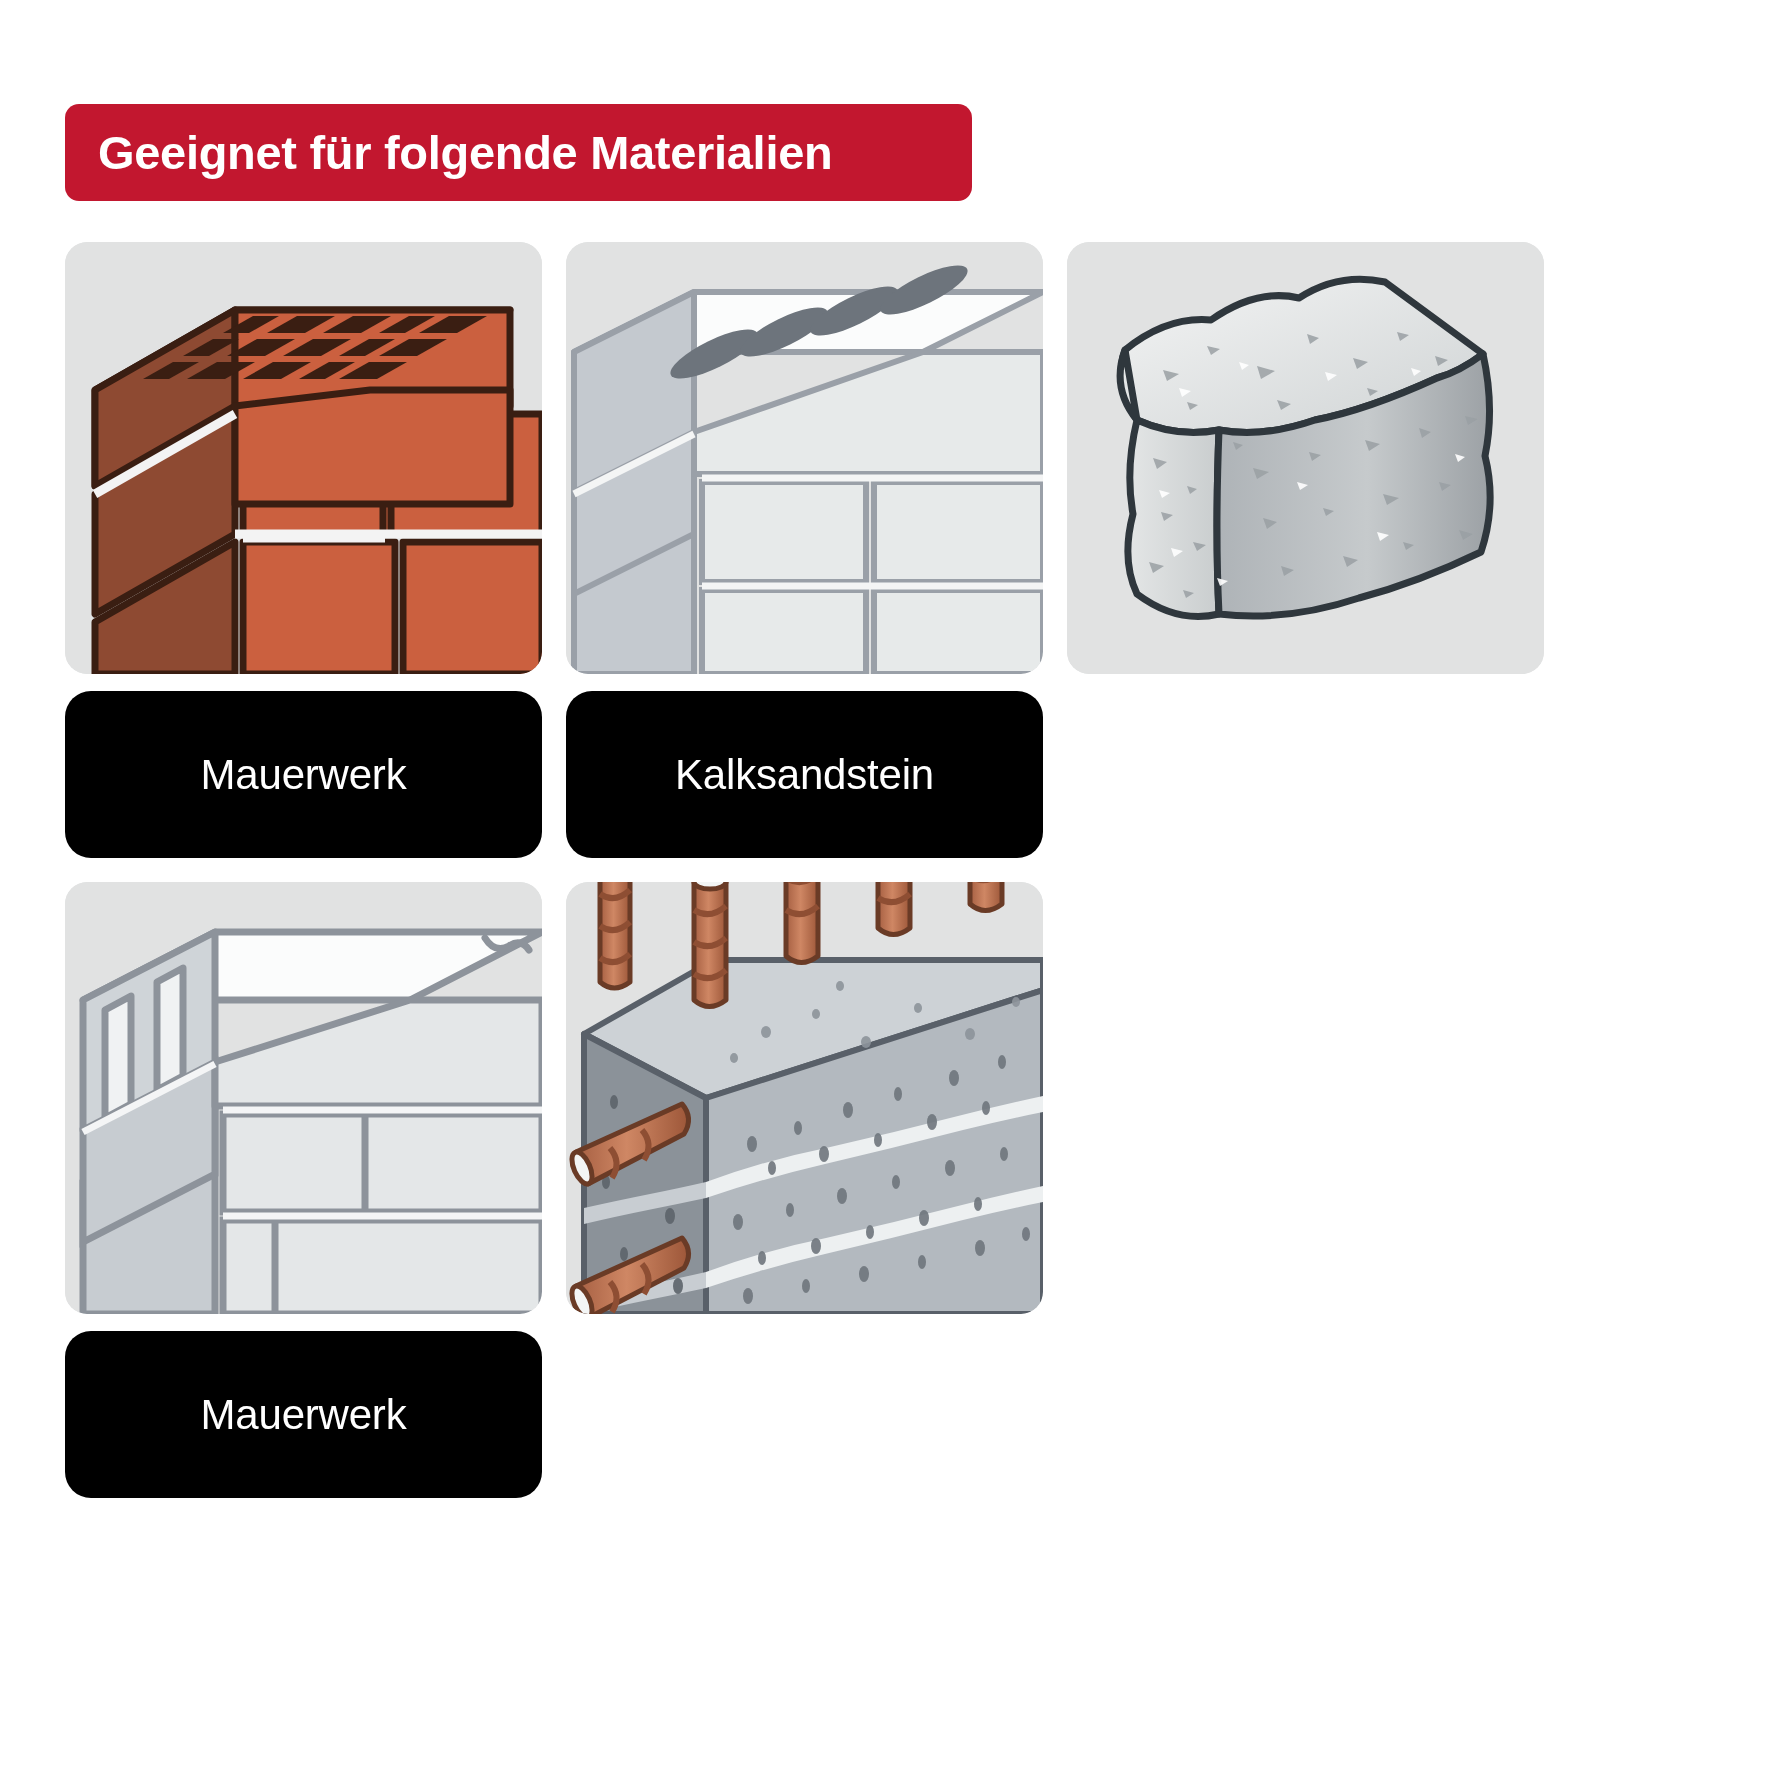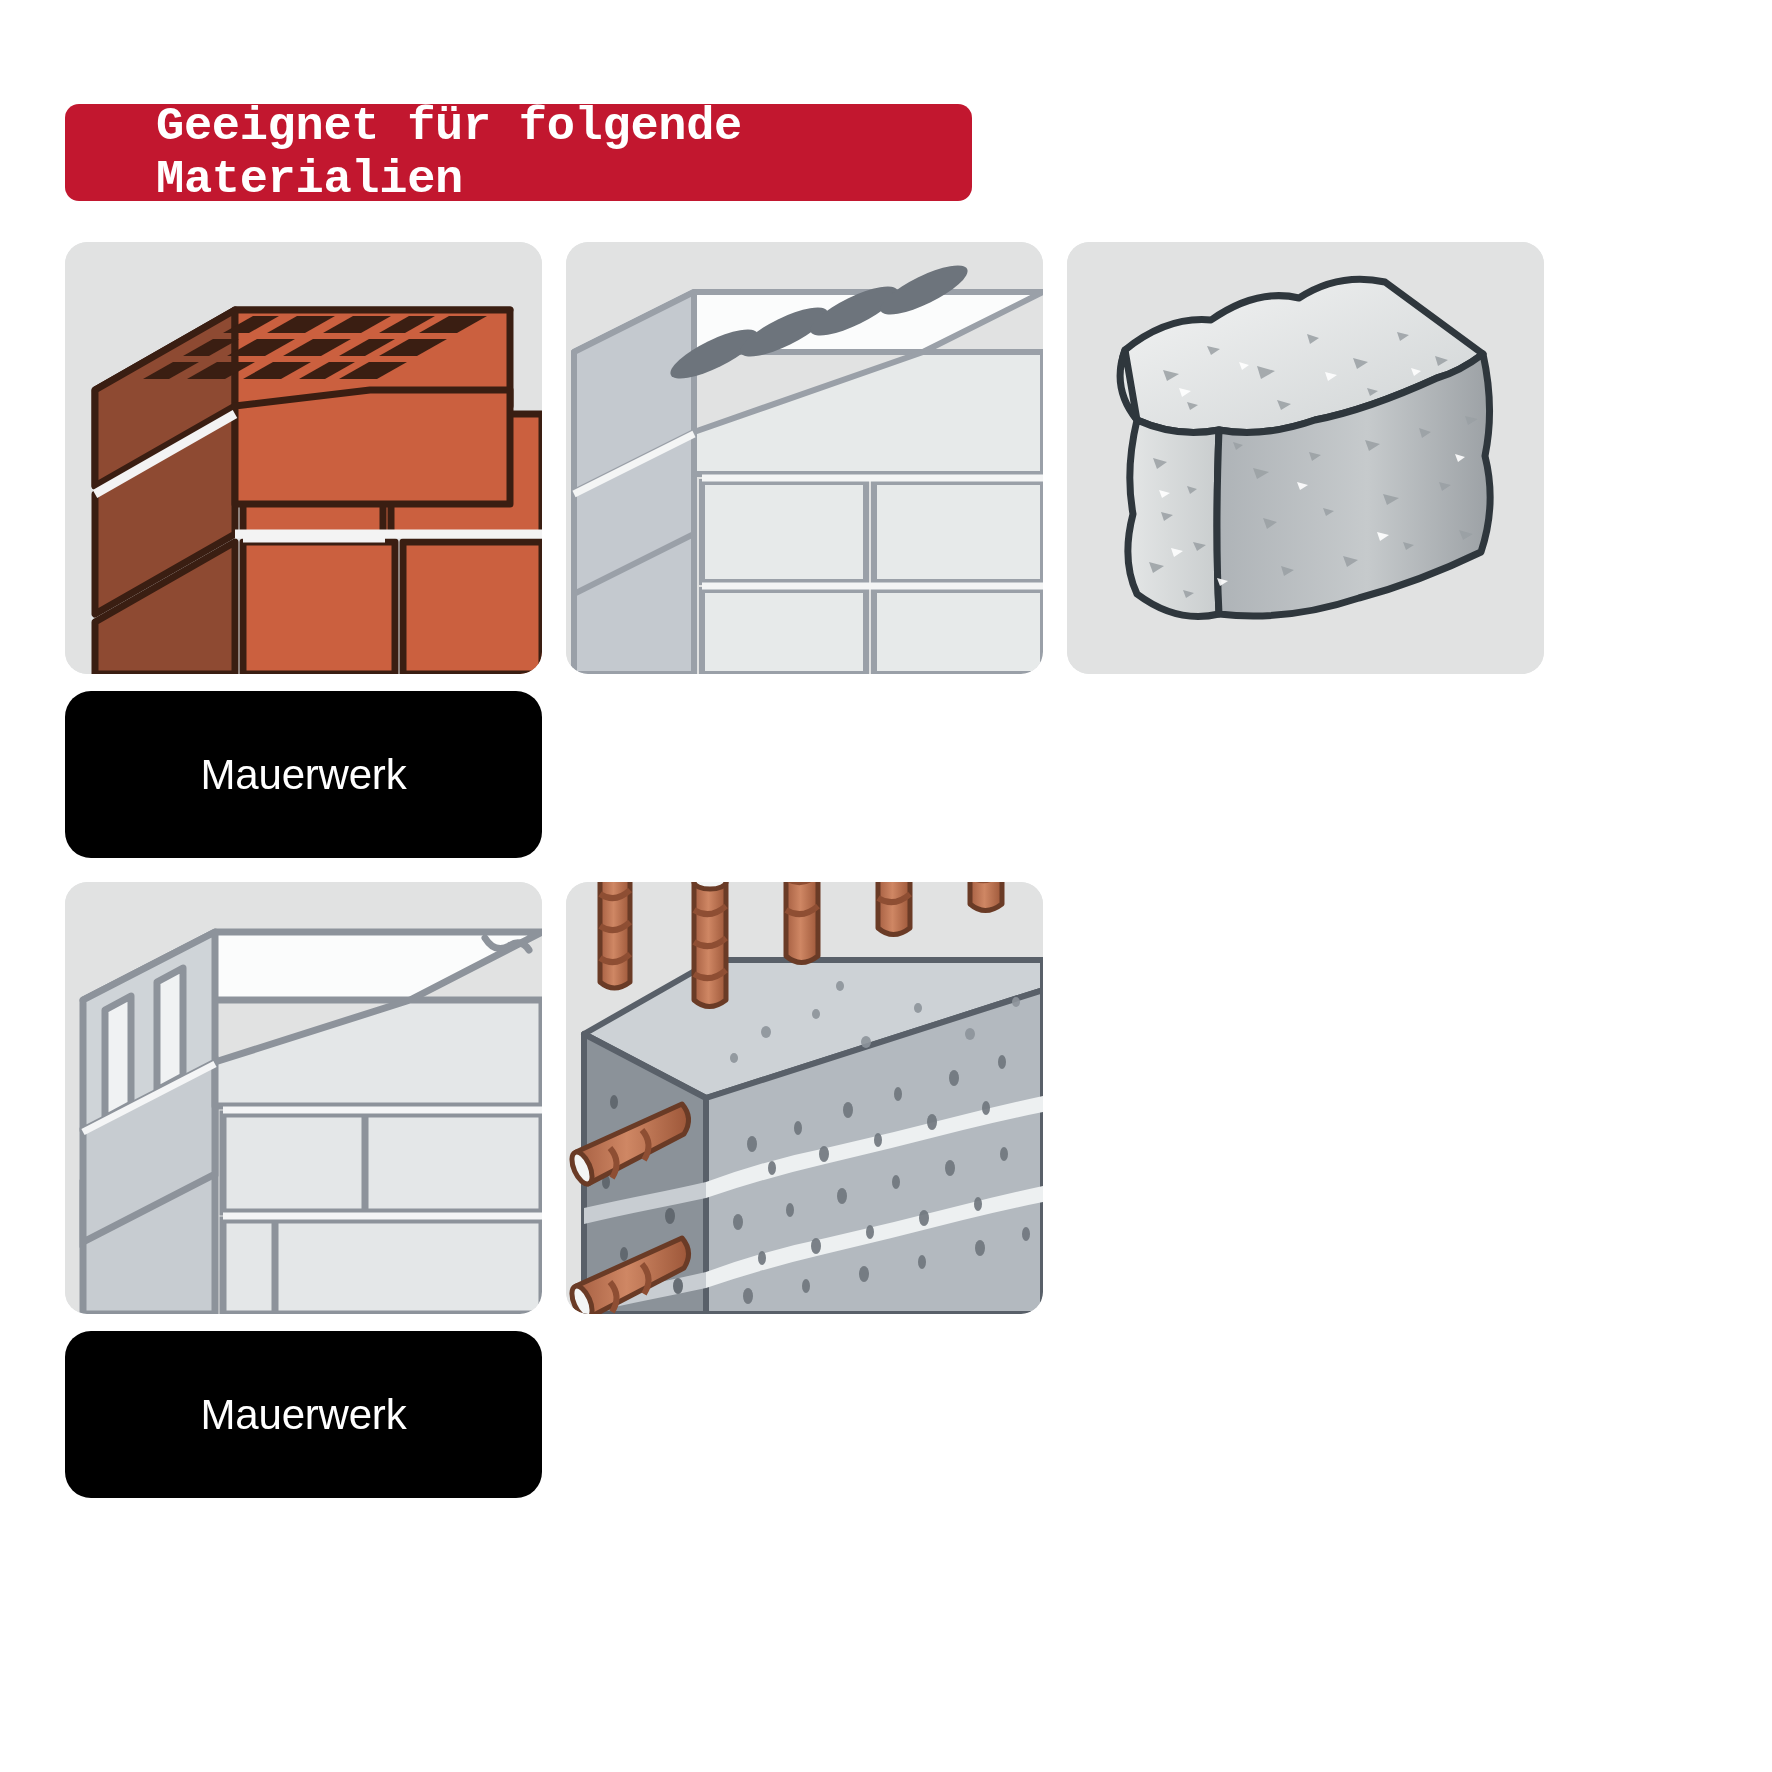--- a/index.html
+++ b/index.html
@@ -18,22 +18,21 @@
     width: 907px; height: 97px;
     background: #c2172f;
     border-radius: 14px;
     display: flex; align-items: center;
   }
   .banner-text {
     color: #ffffff;
     font-size: 47px;
     font-weight: bold;
     letter-spacing: -0.3px;
-    padding-left: 91px;
-    font-family: Liberation Mono, monospace;
+    padding-left: 33px;
   }
 
   
   .grid {
     position: absolute;
     left: 65px; top: 242px;
     width: 1655px;
     display: grid;
     grid-template-columns: repeat(3, 477px);
     column-gap: 19px;
@@ -176,20 +175,23 @@
               </g>
             </g>
 
             <g stroke="#f4f5f5" stroke-width="7" fill="none">
               <path d="M136 236 L477 236"></path>
               <path d="M136 344 L477 344"></path>
               <path d="M8 252 L128 192"></path>
             </g>
           </g>
         </svg>
+      </div>
+      <div class="label">
+        <span class="label-text">Kalksandstein</span>
       </div>
     </div>
 
     <div class="card">
       <div class="tile">
         <svg viewBox="0 0 477 432" preserveAspectRatio="xMidYMid slice" aria-hidden="true">
           <defs>
             <clipPath id="clipC">
                 <rect x="0" y="0" width="477" height="432" rx="22"></rect>
               </clipPath>

